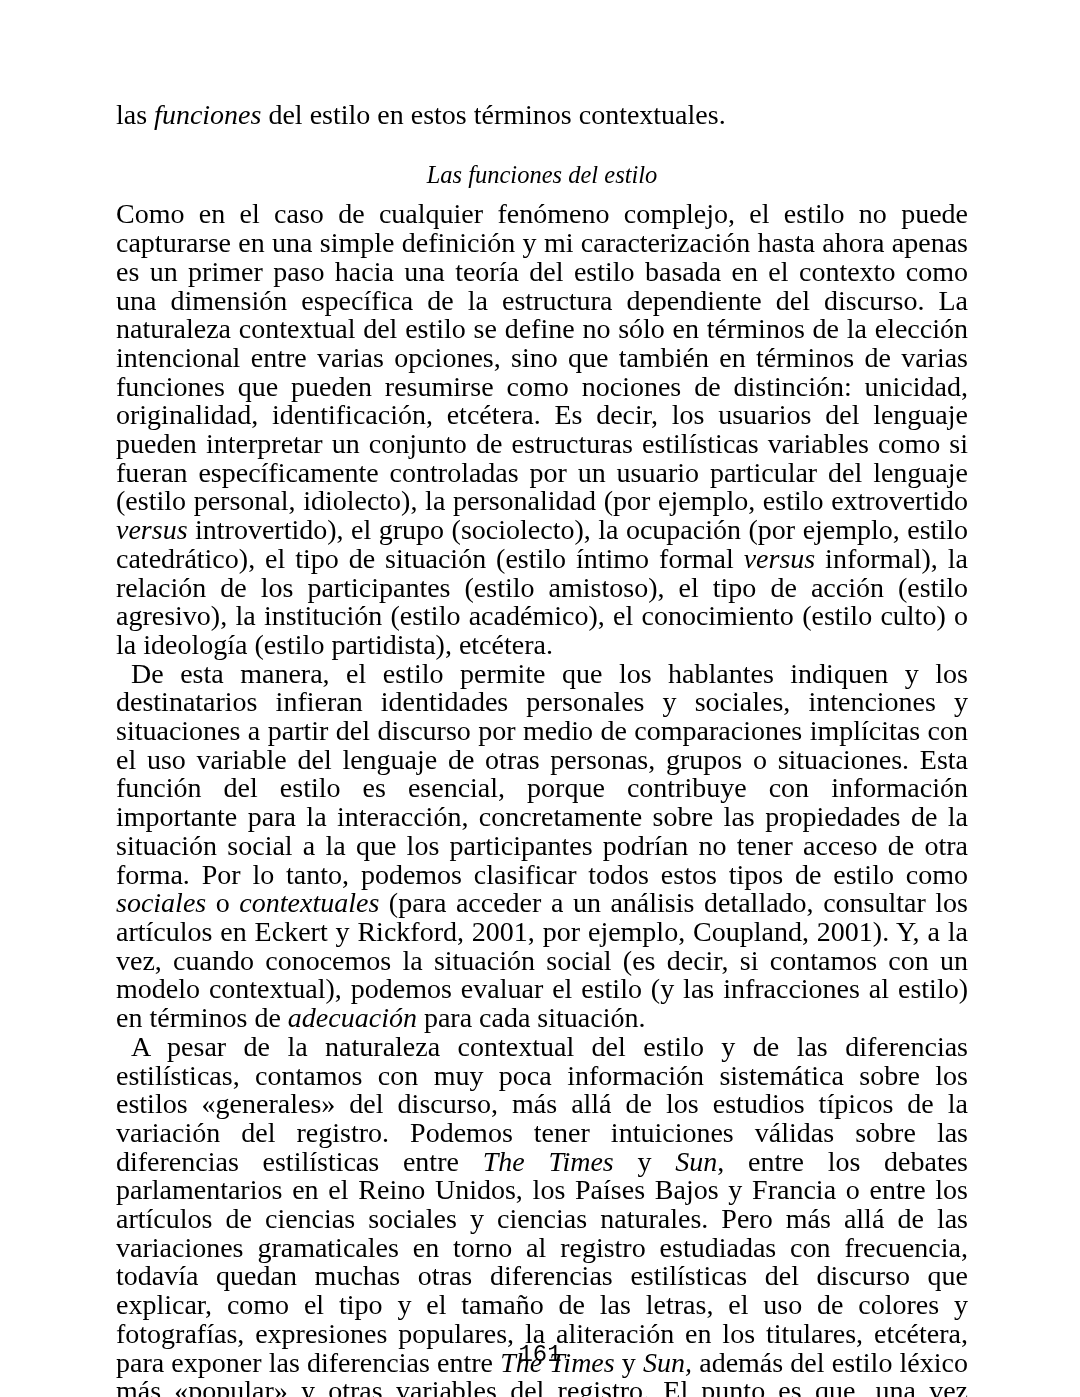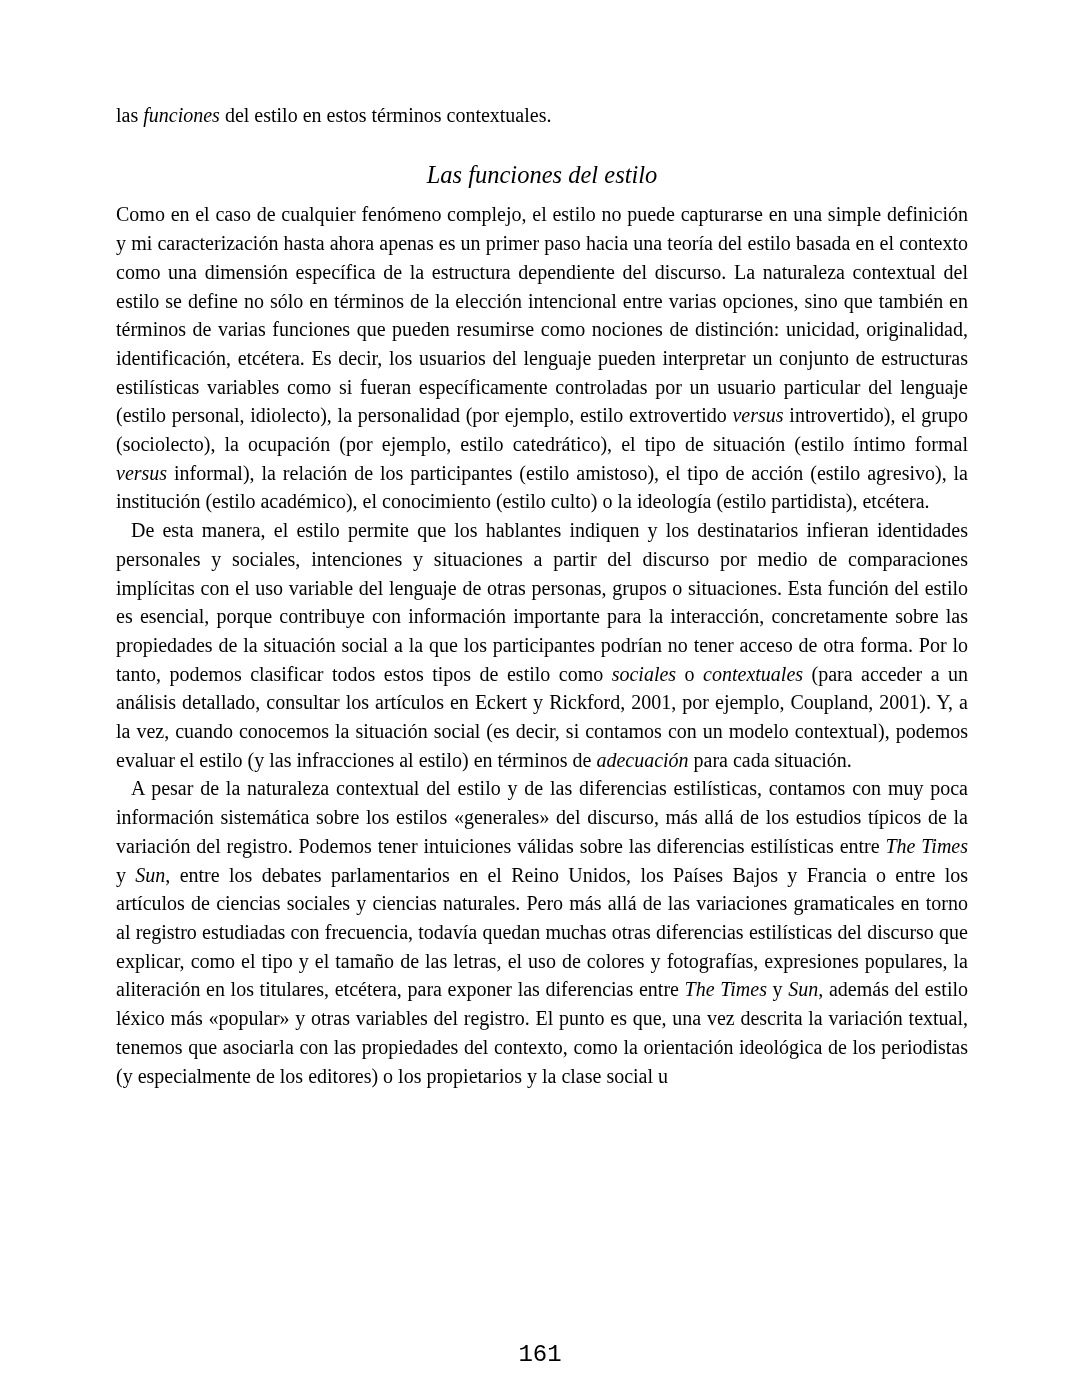--- a/index.html
+++ b/index.html
@@ -28,21 +28,21 @@
 
   .text-column {
     position: absolute;
     left: 116px;
     top: 101px;
     width: 852px;
   }
 
   p.body-text {
     margin: 0;
-    font-size: 20px;
+    font-size: 28px;
     line-height: 28.7px;
     text-align: justify;
     text-justify: inter-word;
     hyphens: none;
     -webkit-hyphens: none;
     text-indent: 0;
   }
 
   p.body-text.indented {
     text-indent: 15px;

